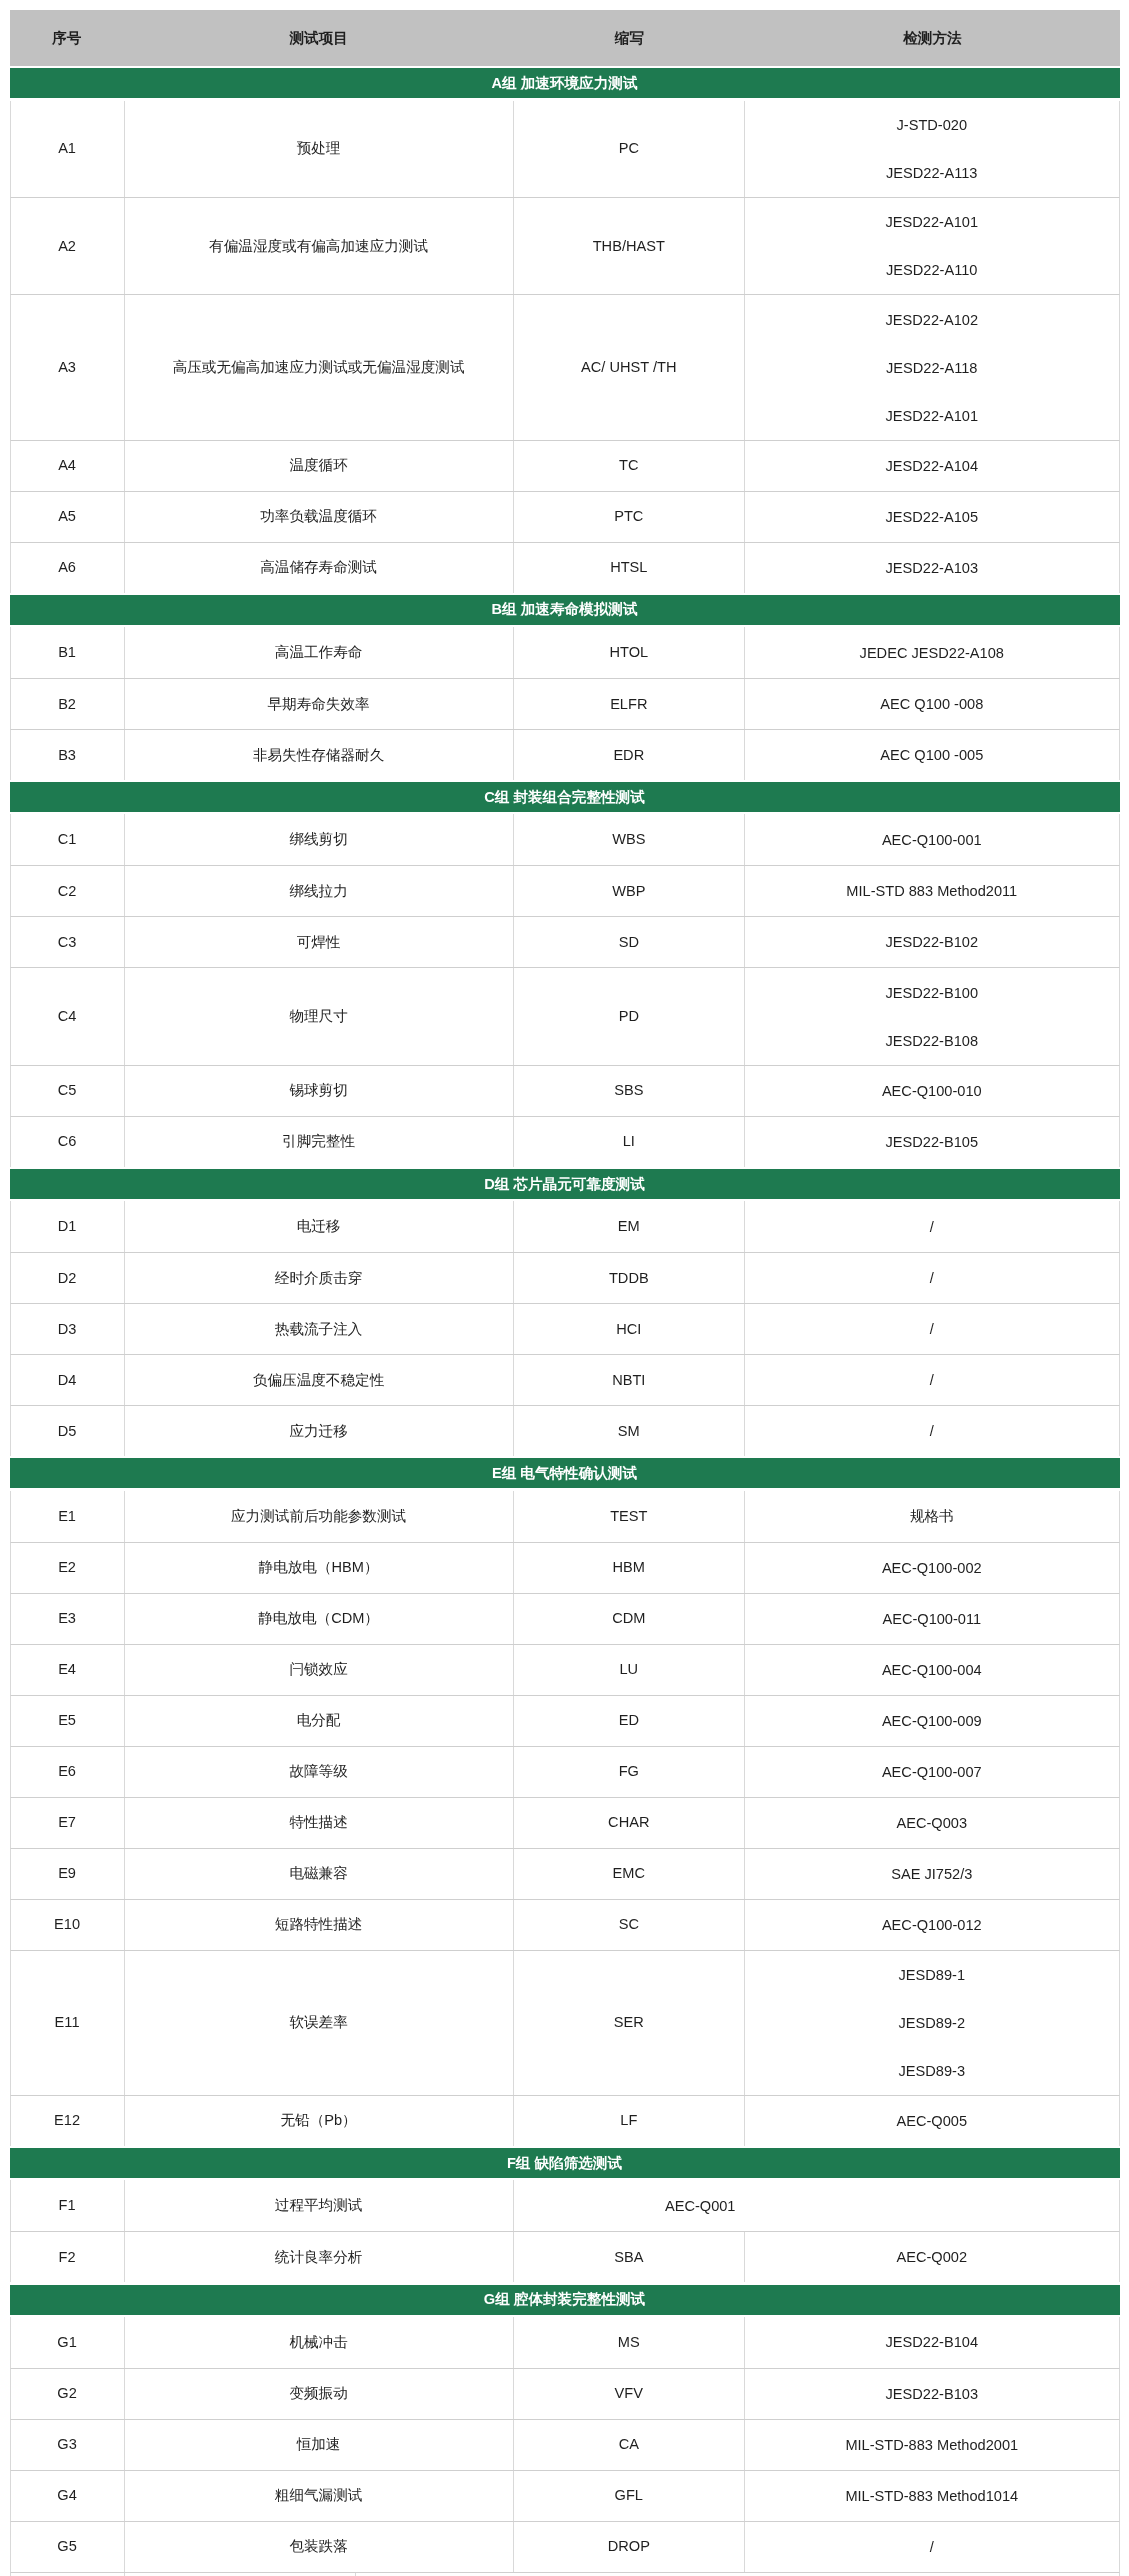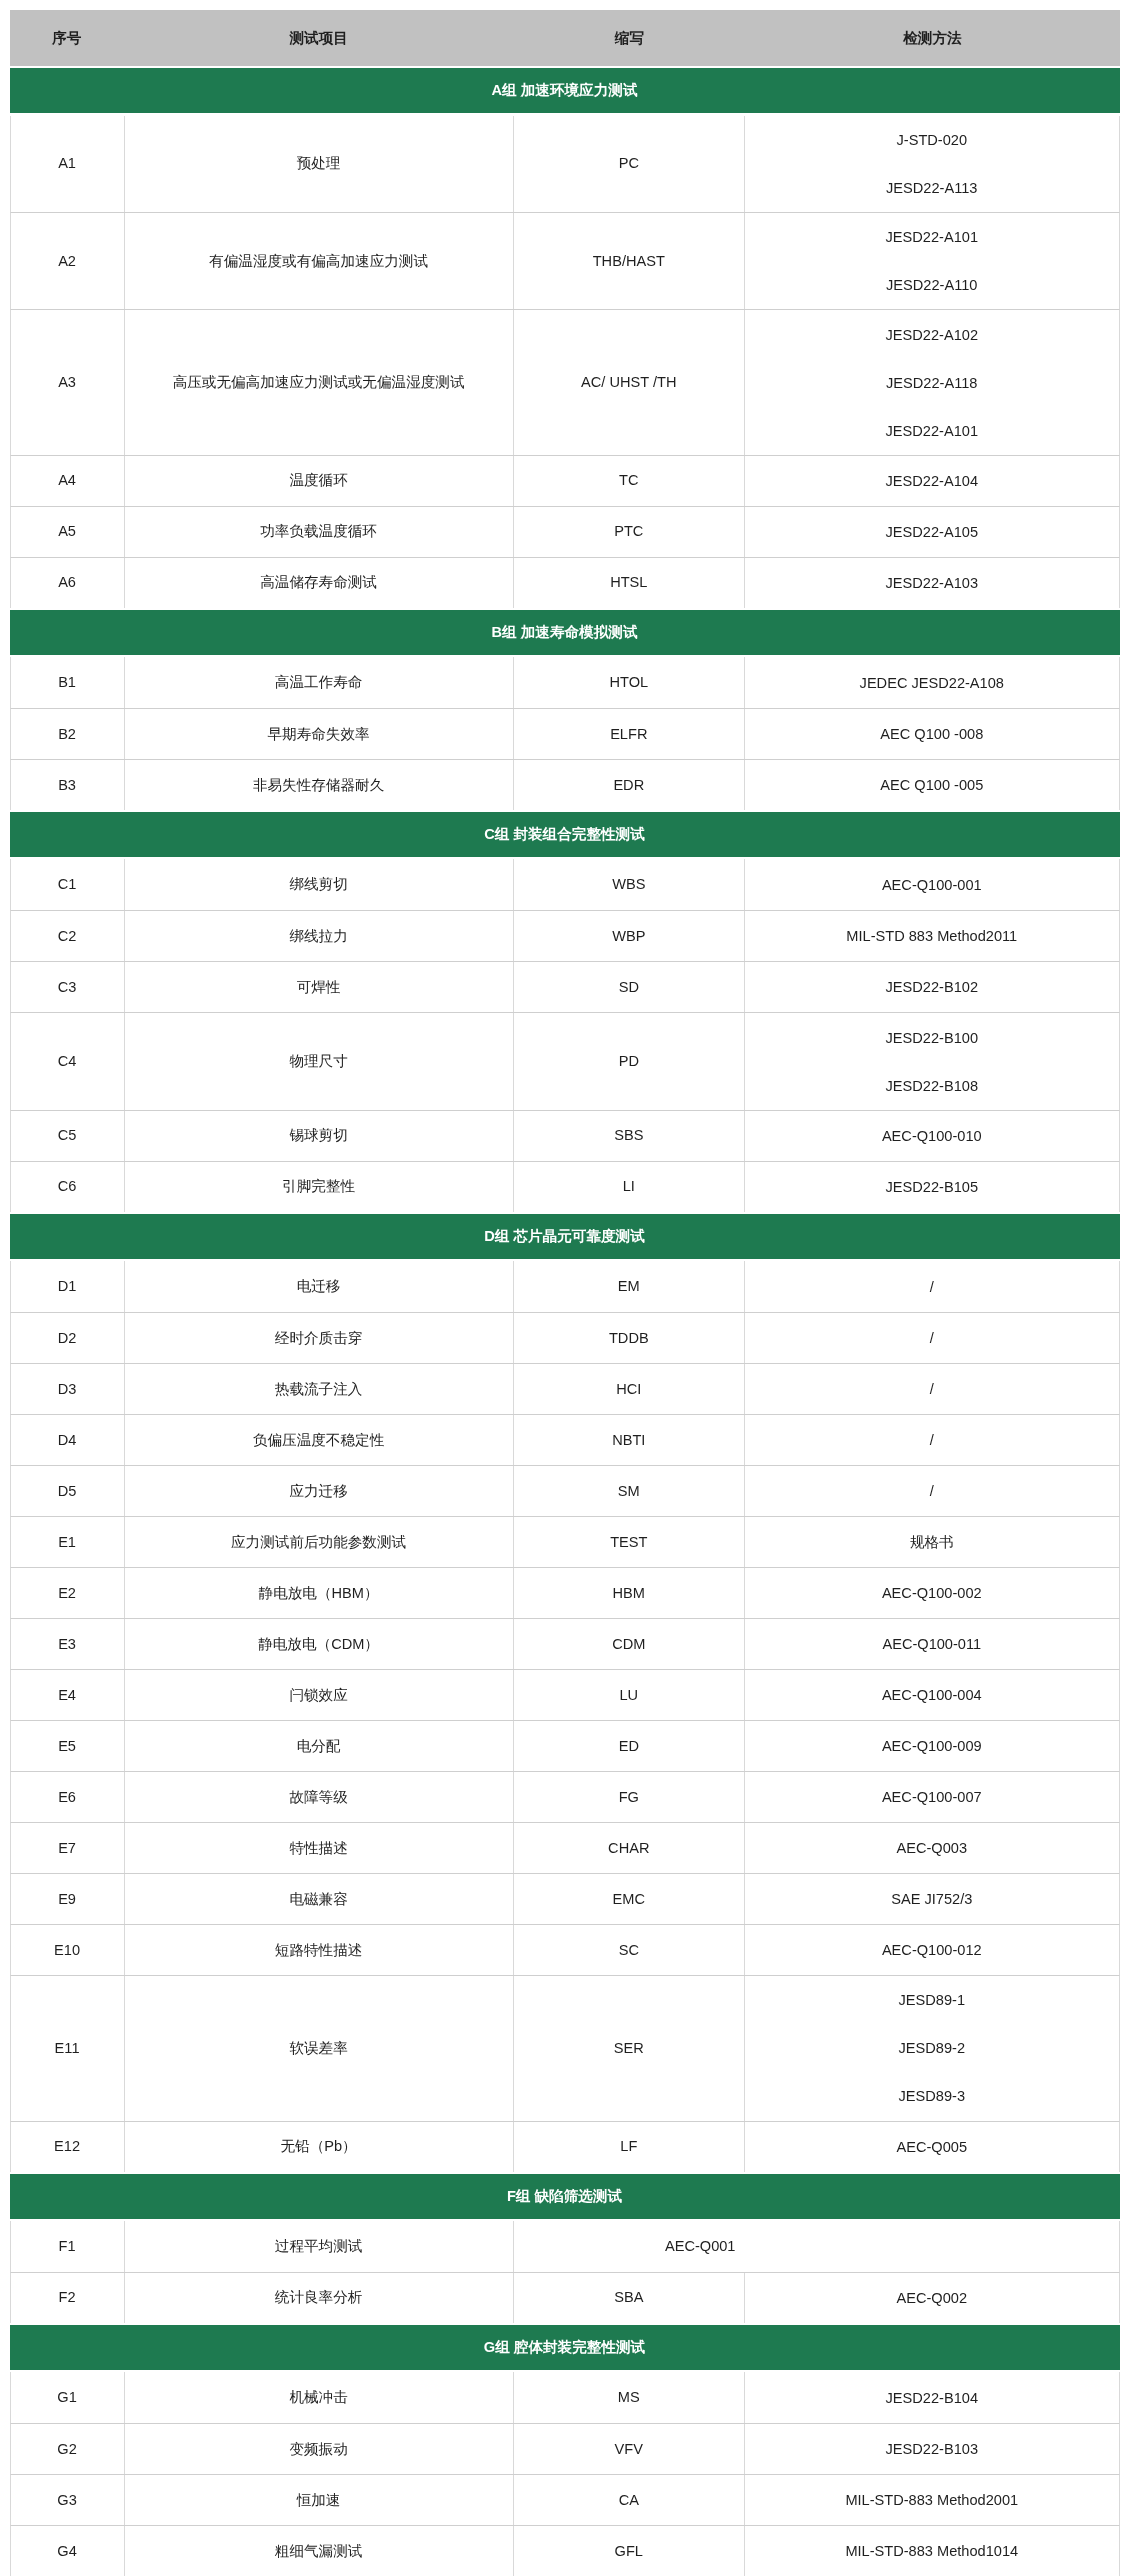--- a/index.html
+++ b/index.html
@@ -38,21 +38,21 @@
     text-align:center;
   }
   
   .c1{width:10.3%;}
   .c2{width:35.1%;}
   .c3{width:20.9%;}
   .c4{width:33.7%;}
   
   .group-row{
     background:var(--group-bg);
-    height:45px;
+    height:30px;
     margin:2.2px 0;
     display:flex;
     align-items:center;
     justify-content:center;
   }
   .group-label{
     color:var(--group-text);
     font-weight:bold;
     font-size:14.6px;
     text-align:center;
@@ -388,20 +388,23 @@
           <div class="cell c2">
             <div class="item-line">应力迁移</div>
           </div>
           <div class="cell c3">
             <div class="abbr-line">SM</div>
           </div>
           <div class="cell c4">
             <div class="method-line">/</div>
           </div>
         </div>
+        <div class="group-row">
+          <div class="group-label">E组 电气特性确认测试</div>
+        </div>
         <div class="data-row">
           <div class="cell c1">
             <div class="no-line">E1</div>
           </div>
           <div class="cell c2">
             <div class="item-line">应力测试前后功能参数测试</div>
           </div>
           <div class="cell c3">
             <div class="abbr-line">TEST</div>
           </div>

